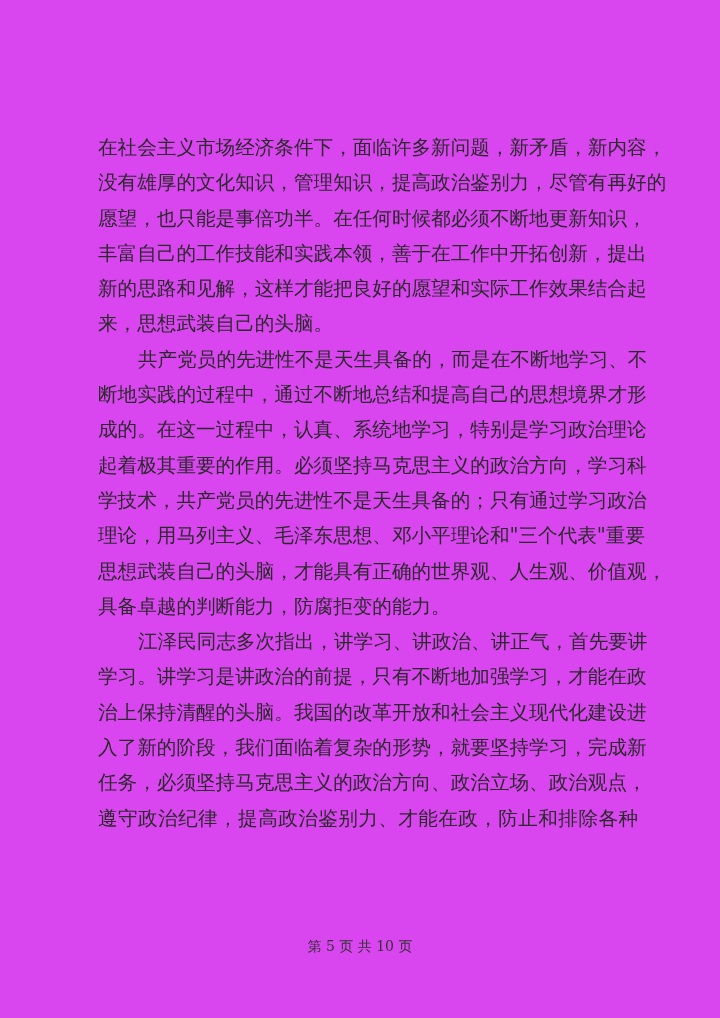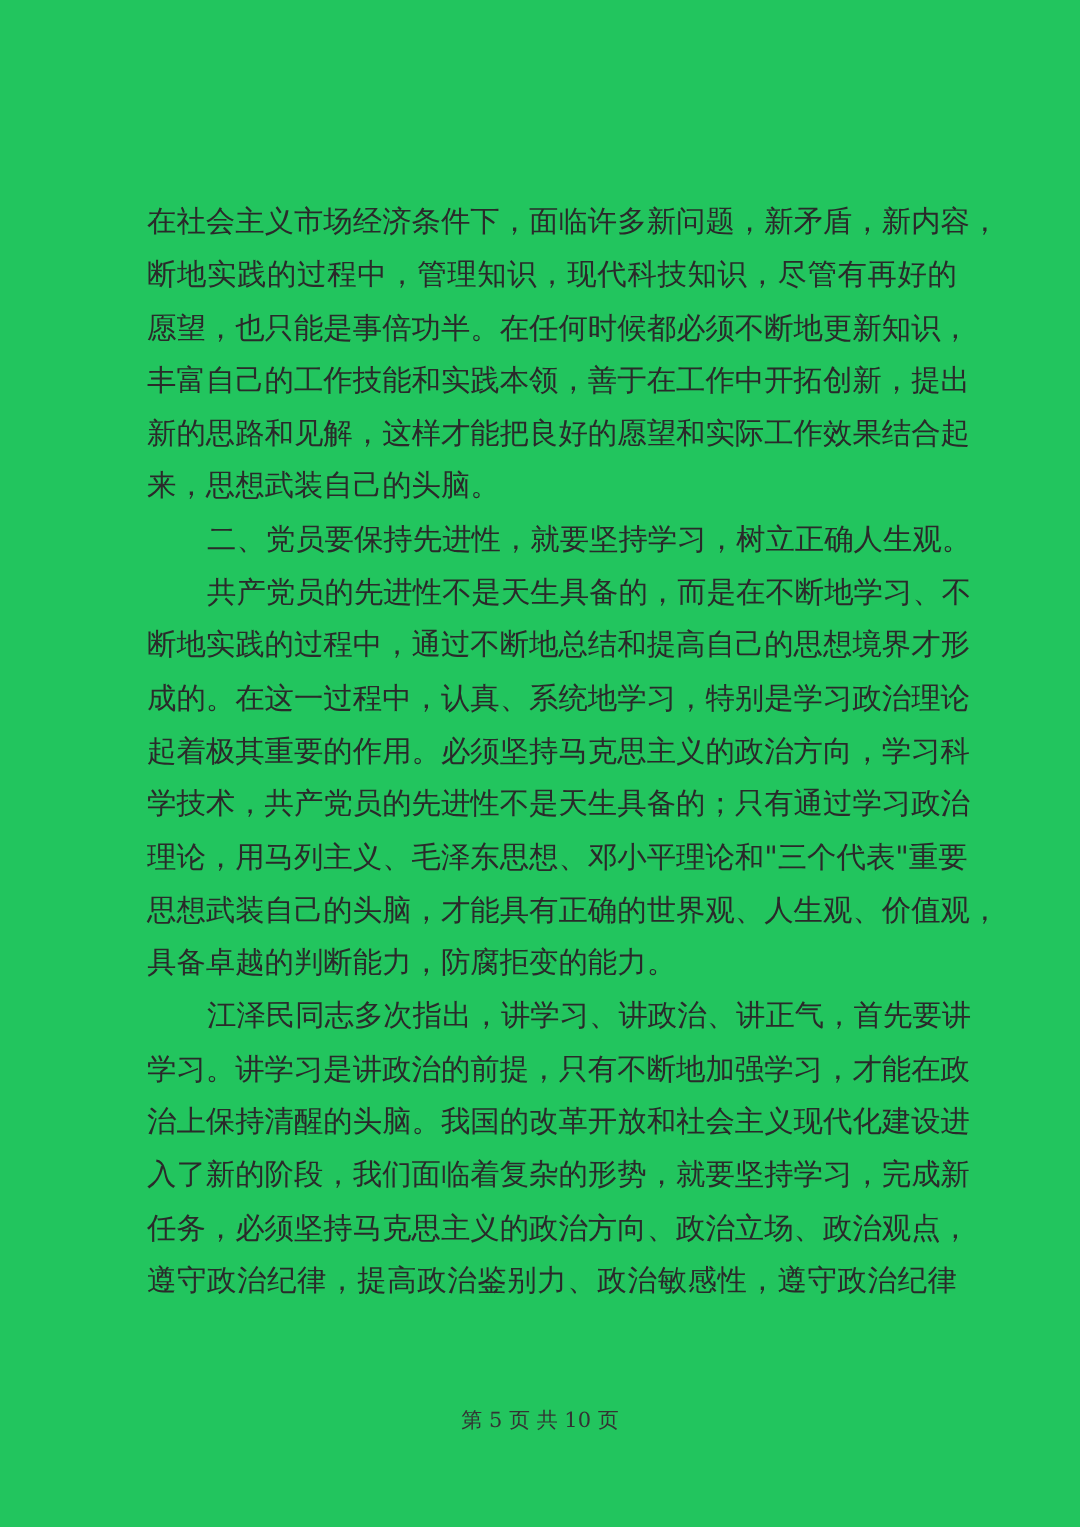--- a/index.html
+++ b/index.html
@@ -14,21 +14,21 @@
       overflow: hidden;
       font-family: "DejaVu Serif", "Liberation Serif", serif;
       color: #2a2a2a;
     }
     .page {
       position: absolute;
       left: 0;
       top: 0;
       width: 720px;
       height: 1018px;
-      background: #22c55e;
+      background: #d946ef;
     }
     .body-text {
       position: absolute;
       left: 98px;
       top: 130px;
       width: 540px;
     }
     .line {
       height: 35.3px;
       line-height: 35.3px;
@@ -53,36 +53,35 @@
       font-size: 14px;
       color: #333333;
     }
   </style>
 </head>
 <body>
 
 <div class="page">
   <div class="body-text">
     <div class="line">在社会主义市场经济条件下，面临许多新问题，新矛盾，新内容，</div>
-    <div class="line">断地实践的过程中，管理知识，现代科技知识，尽管有再好的</div>
+    <div class="line">没有雄厚的文化知识，管理知识，提高政治鉴别力，尽管有再好的</div>
     <div class="line">愿望，也只能是事倍功半。在任何时候都必须不断地更新知识，</div>
     <div class="line">丰富自己的工作技能和实践本领，善于在工作中开拓创新，提出</div>
     <div class="line">新的思路和见解，这样才能把良好的愿望和实际工作效果结合起</div>
     <div class="line last">来，思想武装自己的头脑。</div>
-    <div class="line indent">二、党员要保持先进性，就要坚持学习，树立正确人生观。</div>
     <div class="line indent">共产党员的先进性不是天生具备的，而是在不断地学习、不</div>
     <div class="line">断地实践的过程中，通过不断地总结和提高自己的思想境界才形</div>
     <div class="line">成的。在这一过程中，认真、系统地学习，特别是学习政治理论</div>
     <div class="line">起着极其重要的作用。必须坚持马克思主义的政治方向，学习科</div>
     <div class="line">学技术，共产党员的先进性不是天生具备的；只有通过学习政治</div>
     <div class="line">理论，用马列主义、毛泽东思想、邓小平理论和"三个代表"重要</div>
     <div class="line">思想武装自己的头脑，才能具有正确的世界观、人生观、价值观，</div>
     <div class="line last">具备卓越的判断能力，防腐拒变的能力。</div>
     <div class="line indent">江泽民同志多次指出，讲学习、讲政治、讲正气，首先要讲</div>
     <div class="line">学习。讲学习是讲政治的前提，只有不断地加强学习，才能在政</div>
     <div class="line">治上保持清醒的头脑。我国的改革开放和社会主义现代化建设进</div>
     <div class="line">入了新的阶段，我们面临着复杂的形势，就要坚持学习，完成新</div>
     <div class="line">任务，必须坚持马克思主义的政治方向、政治立场、政治观点，</div>
-    <div class="line">遵守政治纪律，提高政治鉴别力、政治敏感性，遵守政治纪律</div>
+    <div class="line">遵守政治纪律，提高政治鉴别力、才能在政，防止和排除各种</div>
   </div>
 
   <div class="footer">第 5 页  共 10 页</div>
 </div>
 
 </body></html>

